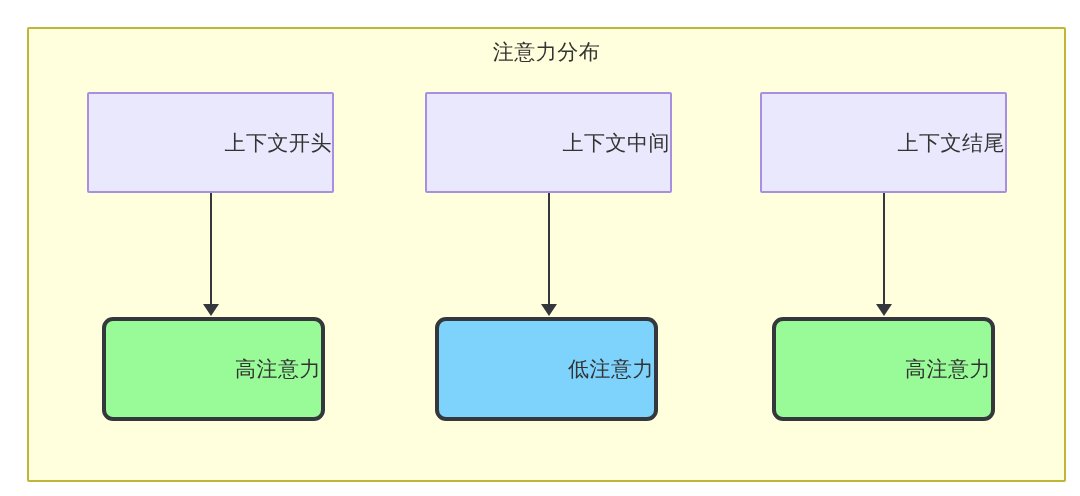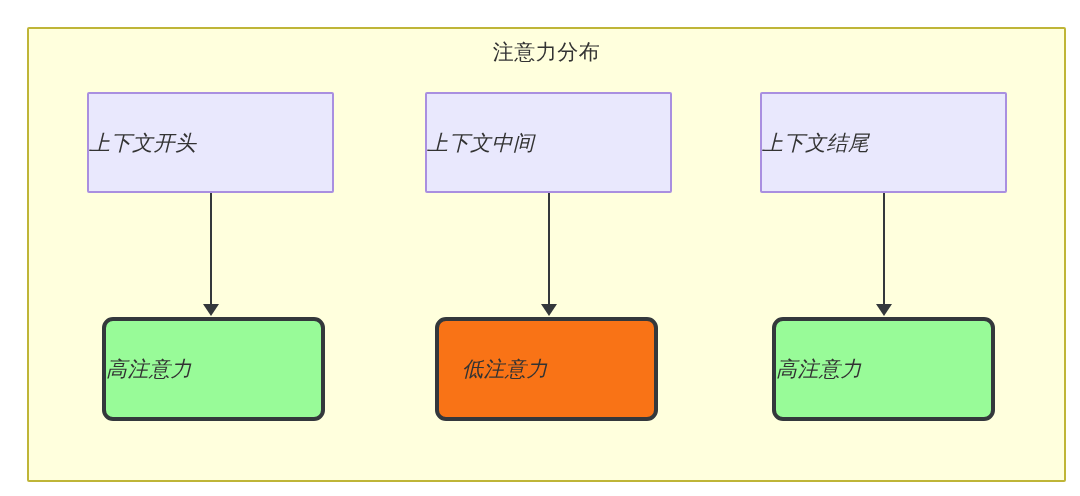--- a/index.html
+++ b/index.html
@@ -45,44 +45,43 @@
     line-height: 26px;
     letter-spacing: 0.5px;
   }
 
   
   .node {
     position: absolute;
     box-sizing: border-box;
     display: flex;
     align-items: center;
-    justify-content: flex-start;
+    justify-content: flex-end;
     font-size: 21px;
     color: #333333;
     letter-spacing: 0.5px;
     border-radius: 2px;
-    font-style: italic;
   }
 
   .node.source {
     background: #e9e8fd;
     border: 2px solid #a98fe0;
   }
 
   .node.sink {
     border: 4px solid #34383c;
     border-radius: 11px;
   }
 
   .node.sink.high {
     background: #98fb98;
   }
 
   .node.sink.low {
-    background: #f97316;
+    background: #7dd3fc;
     padding-left: 23px;
   }
 
   
   .arrow {
     position: absolute;
     width: 2px;
     background: #34383c;
   }
 

